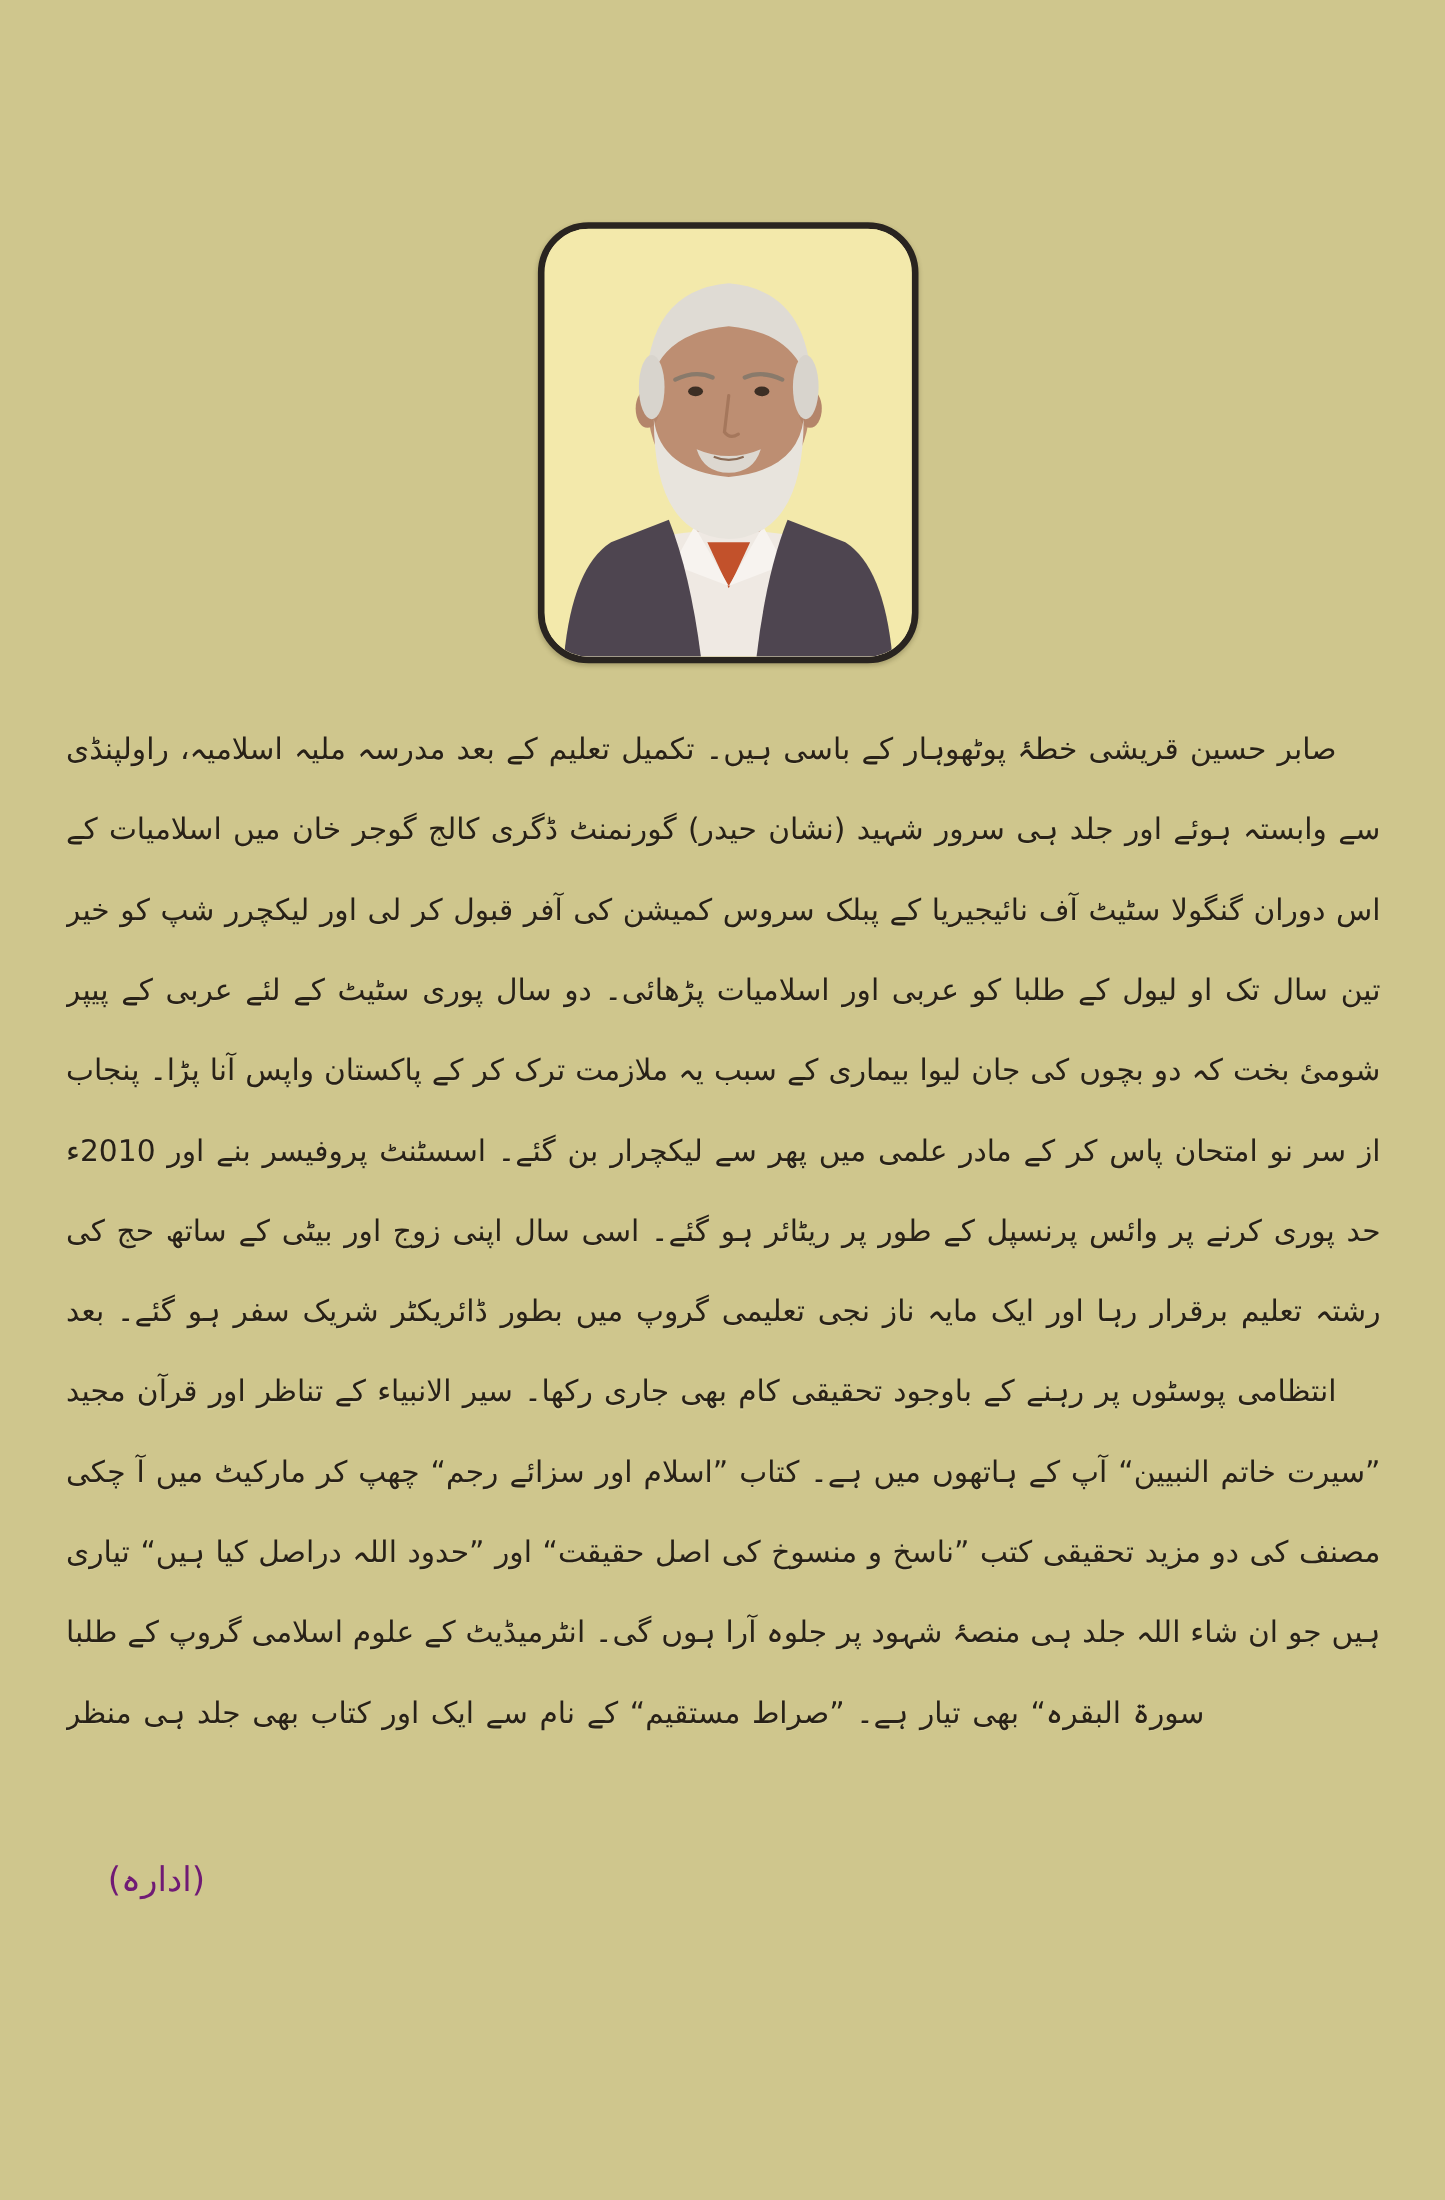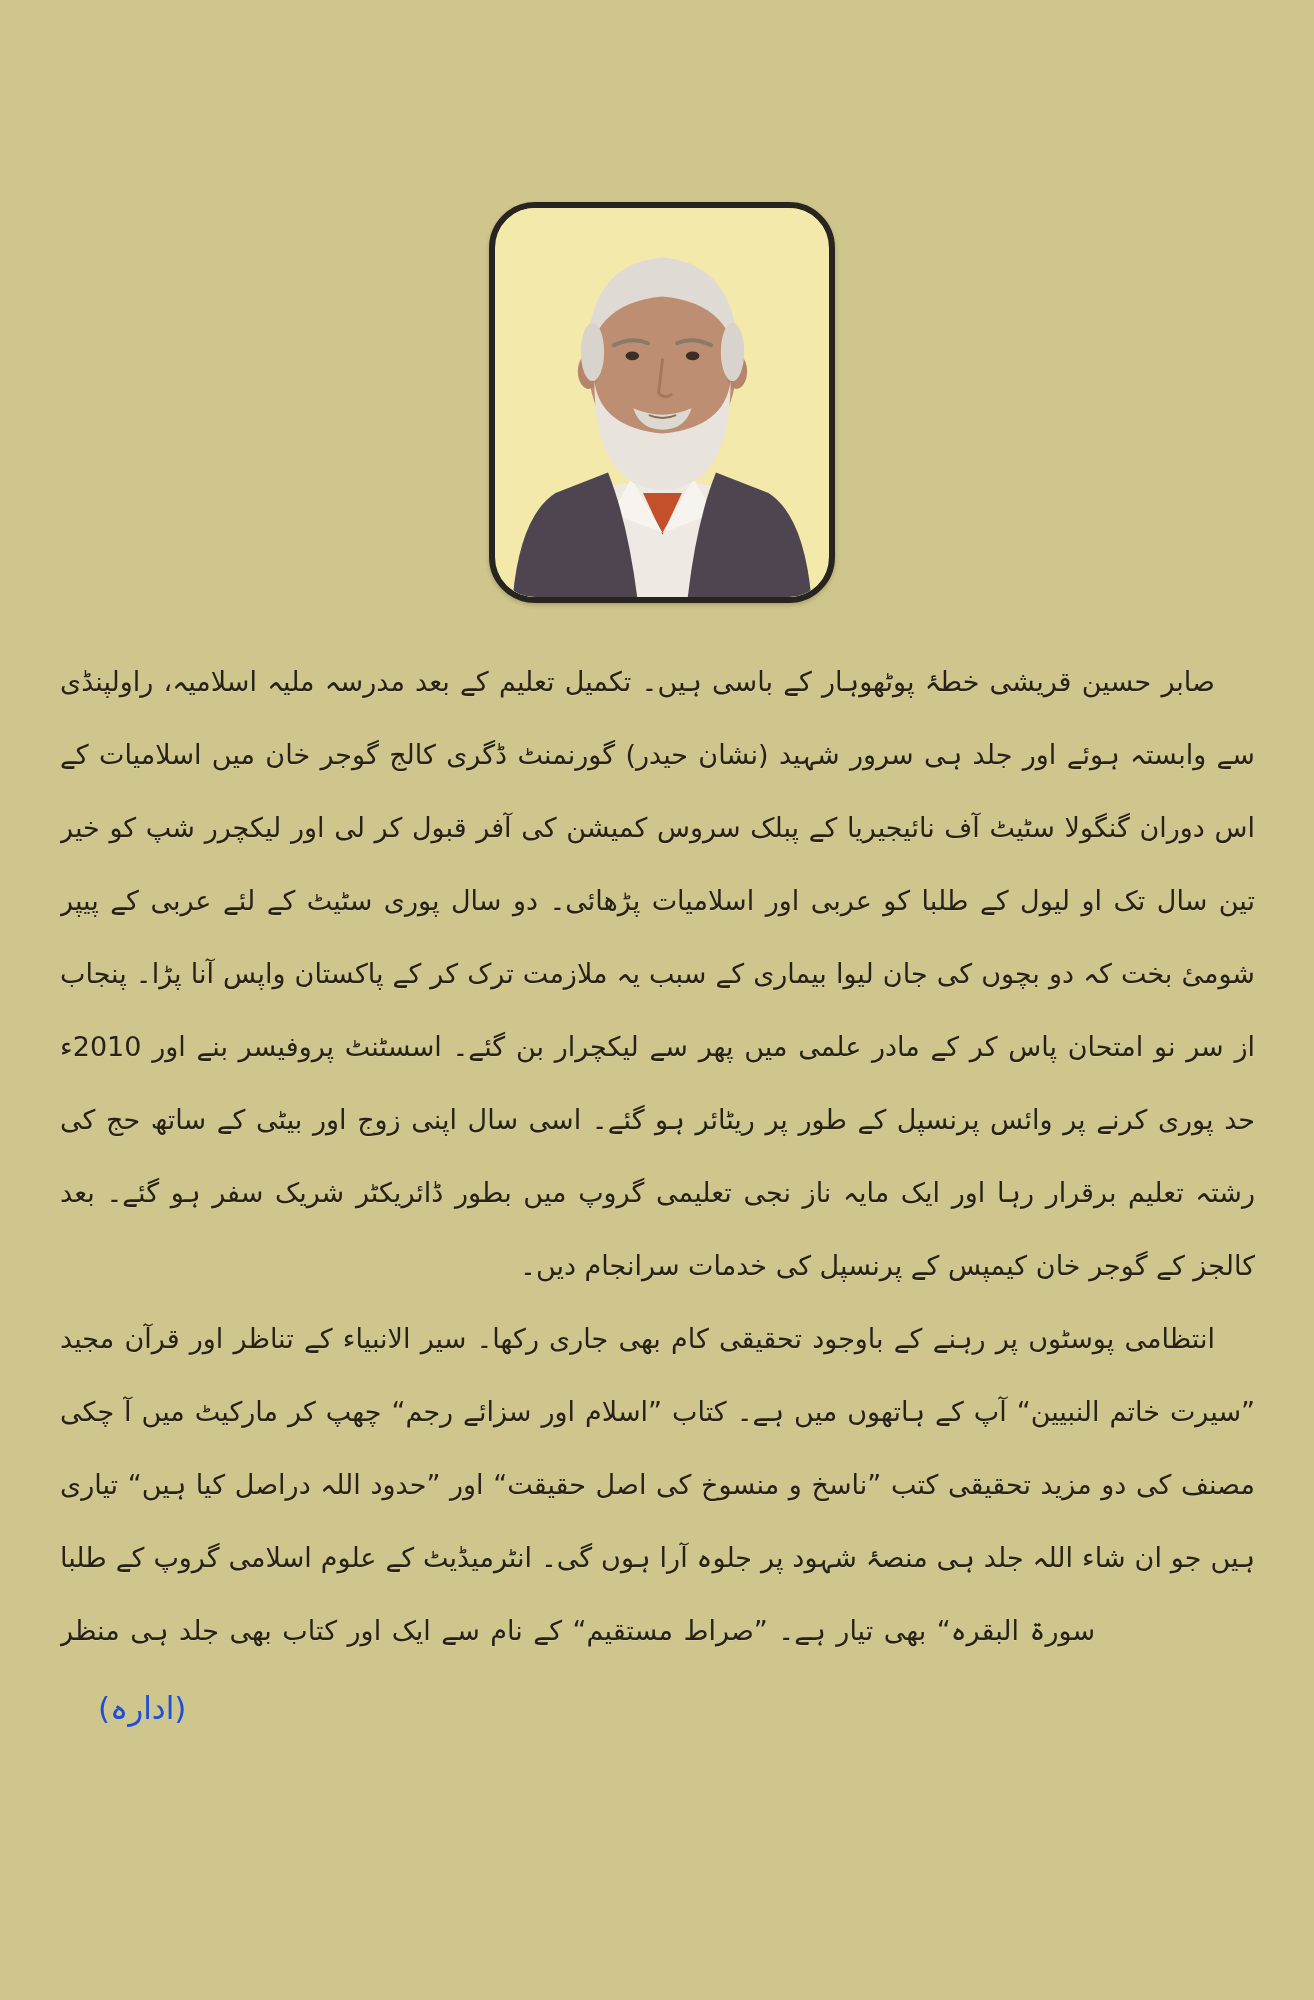--- a/index.html
+++ b/index.html
@@ -43,21 +43,21 @@
   }
   .line.para-start { padding-right: 40px; }
   .line.para-end   { text-align-last: right; }
   .line.final      { padding-right: 160px; text-align-last: right; }
 
   .byline {
     position: absolute;
     left: 98px; top: 1690px;
     direction: rtl;
     font-size: 31px;
-    color: #1d4ed8;
+    color: #701a75;
   }
 </style>
 </head>
 <body style="background: rgb(207, 198, 141);">
 
 <div class="photo-frame">
   <svg viewBox="0 0 335 400" aria-hidden="true">
     <rect width="335" height="400" fill="#f3e9ab"></rect>
 
     <rect x="136" y="225" width="64" height="70" fill="#b98a6e"></rect>
@@ -99,21 +99,20 @@
 
 <div class="bio">
   <div class="line para-start">صابر حسین قریشی خطۂ پوٹھوہار کے باسی ہیں۔ تکمیل تعلیم کے بعد مدرسہ ملیہ اسلامیہ، راولپنڈی میں تدریس کے شعبے</div>
   <div class="line">سے وابستہ ہوئے اور جلد ہی سرور شہید (نشان حیدر) گورنمنٹ ڈگری کالج گوجر خان میں اسلامیات کے لیکچرار مقرر ہو گئے۔</div>
   <div class="line">اس دوران گنگولا سٹیٹ آف نائیجیریا کے پبلک سروس کمیشن کی آفر قبول کر لی اور لیکچرر شپ کو خیر باد کہہ کر نائیجیریا چلے گئے۔</div>
   <div class="line">تین سال تک او لیول کے طلبا کو عربی اور اسلامیات پڑھائی۔ دو سال پوری سٹیٹ کے لئے عربی کے پیپر سیٹر بھی رہے لیکن</div>
   <div class="line">شومیٔ بخت کہ دو بچوں کی جان لیوا بیماری کے سبب یہ ملازمت ترک کر کے پاکستان واپس آنا پڑا۔ پنجاب پبلک سروس کمیشن کا</div>
   <div class="line">از سر نو امتحان پاس کر کے مادر علمی میں پھر سے لیکچرار بن گئے۔ اسسٹنٹ پروفیسر بنے اور 2010ء میں ساٹھ سالہ عمر کی</div>
   <div class="line">حد پوری کرنے پر وائس پرنسپل کے طور پر ریٹائر ہو گئے۔ اسی سال اپنی زوج اور بیٹی کے ساتھ حج کی سعادت حاصل کی۔</div>
   <div class="line">رشتہ تعلیم برقرار رہا اور ایک مایہ ناز نجی تعلیمی گروپ میں بطور ڈائریکٹر شریک سفر ہو گئے۔ بعد ازاں کچھ عرصہ بیسٹ گروپ آف</div>
-  <div class="line para-end">کالجز کے گوجر خان کیمپس کے پرنسپل کی خدمات سرانجام دیں۔</div>
   <div class="line para-start">انتظامی پوسٹوں پر رہنے کے باوجود تحقیقی کام بھی جاری رکھا۔ سیر الانبیاء کے تناظر اور قرآن مجید کی روشنی میں</div>
   <div class="line">”سیرت خاتم النبیین“ آپ کے ہاتھوں میں ہے۔ کتاب ”اسلام اور سزائے رجم“ چھپ کر مارکیٹ میں آ چکی ہے۔</div>
   <div class="line">مصنف کی دو مزید تحقیقی کتب ”ناسخ و منسوخ کی اصل حقیقت“ اور ”حدود اللہ دراصل کیا ہیں“ تیاری کے مراحل سے گزر رہی</div>
   <div class="line">ہیں جو ان شاء اللہ جلد ہی منصۂ شہود پر جلوہ آرا ہوں گی۔ انٹرمیڈیٹ کے علوم اسلامی گروپ کے طلبا کے لئے ”آسان تفسیر</div>
   <div class="line final">سورۃ البقرہ“ بھی تیار ہے۔ ”صراط مستقیم“ کے نام سے ایک اور کتاب بھی جلد ہی منظر عام پر آ جائے گی۔</div>
 </div>
 
 <div class="byline">(ادارہ)</div>
 
 </body></html>

